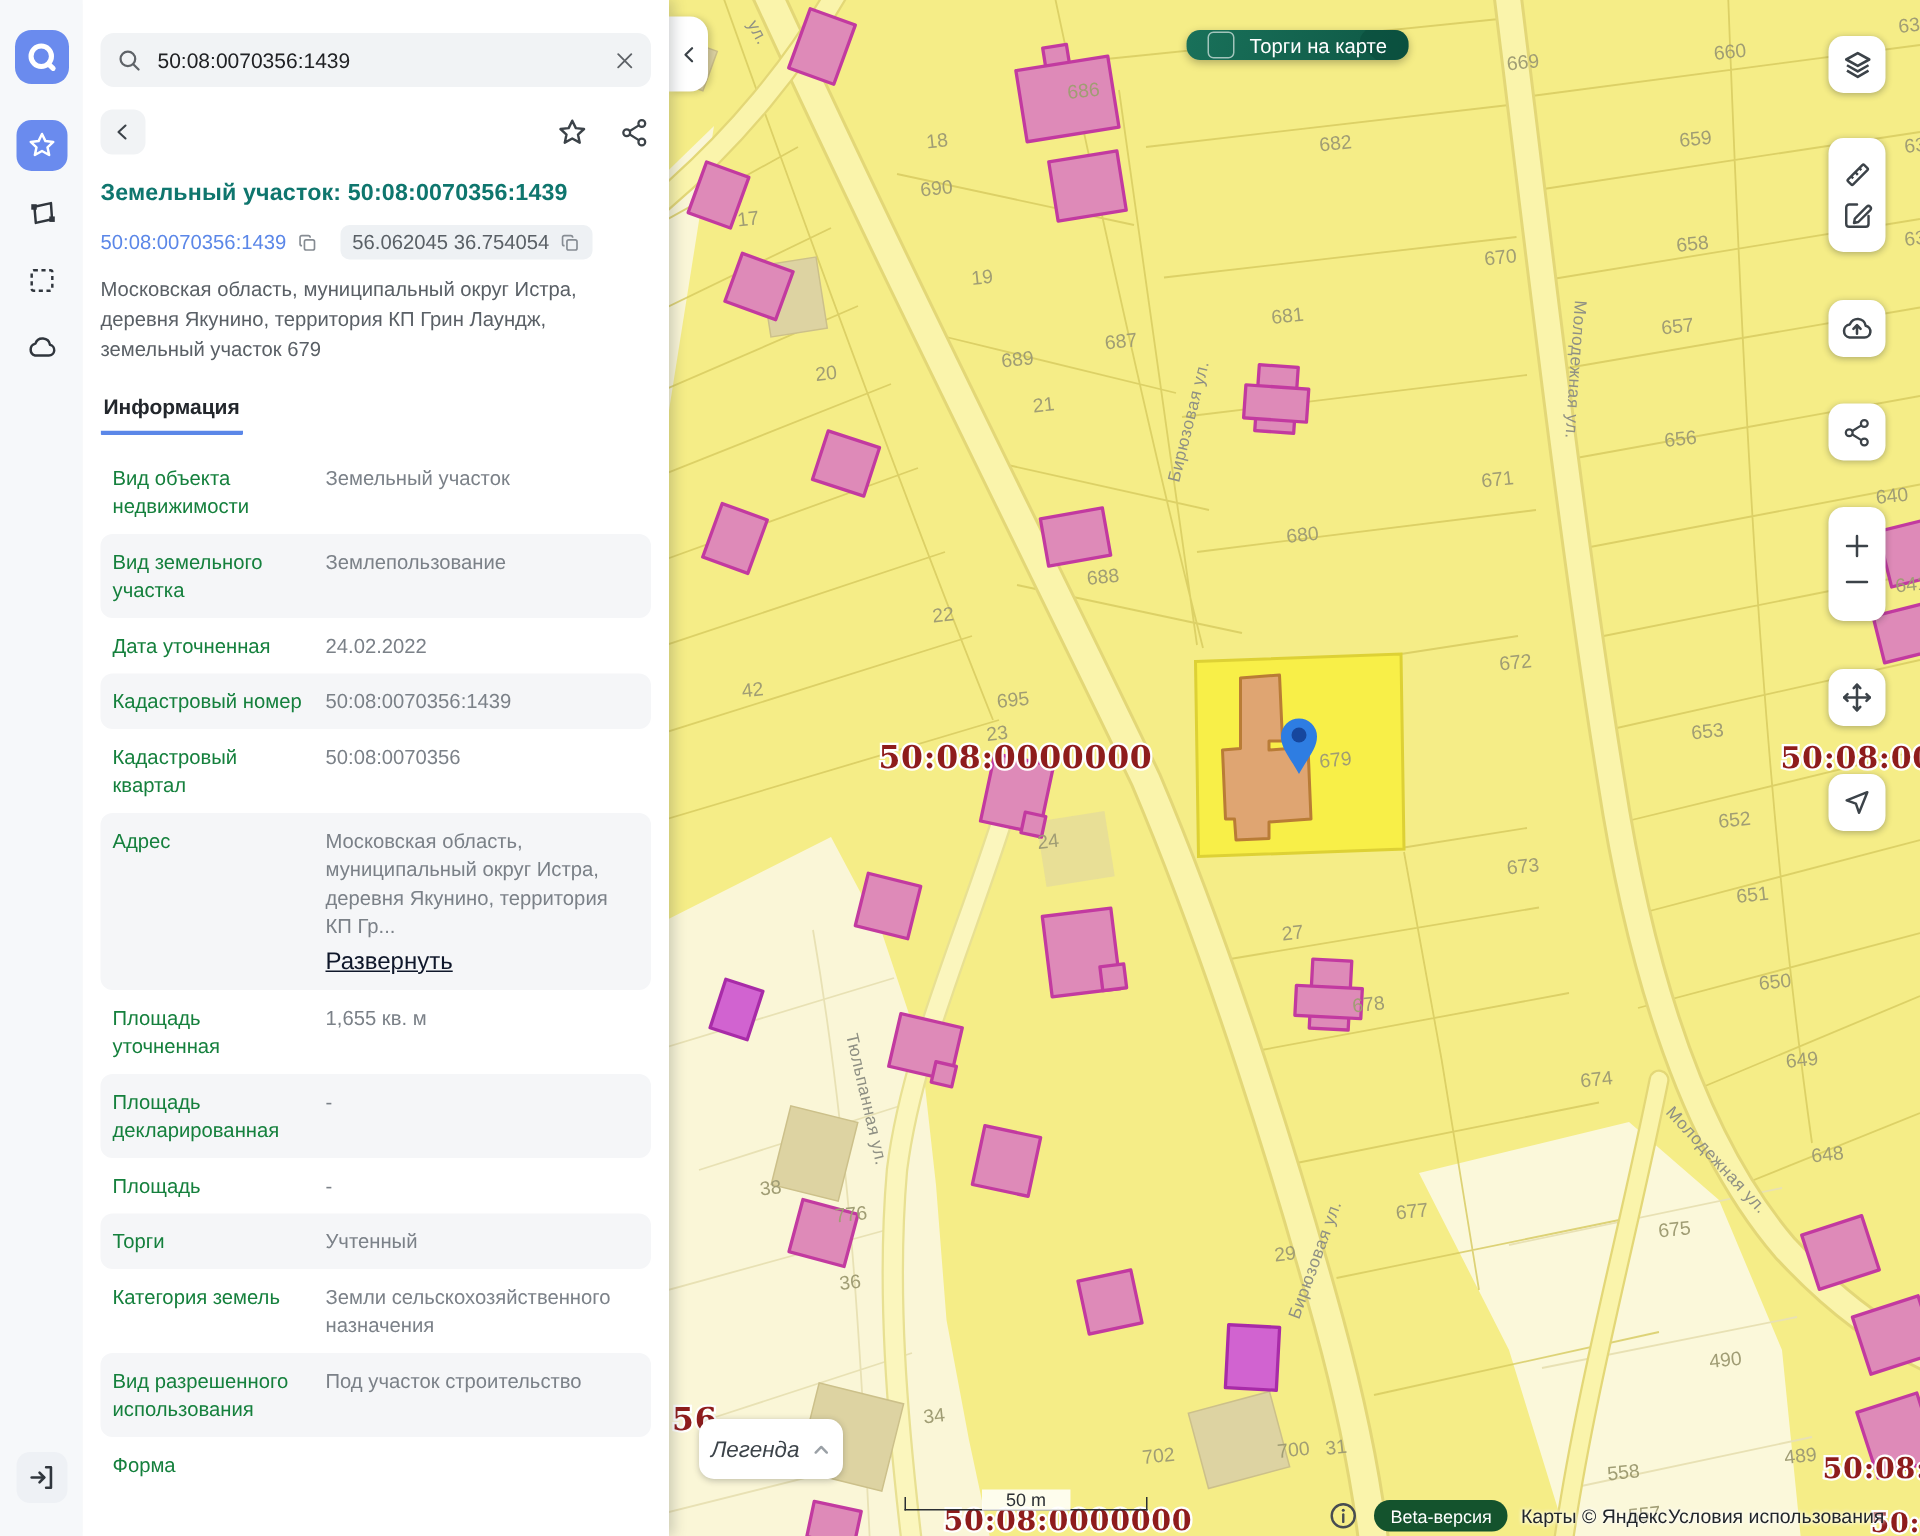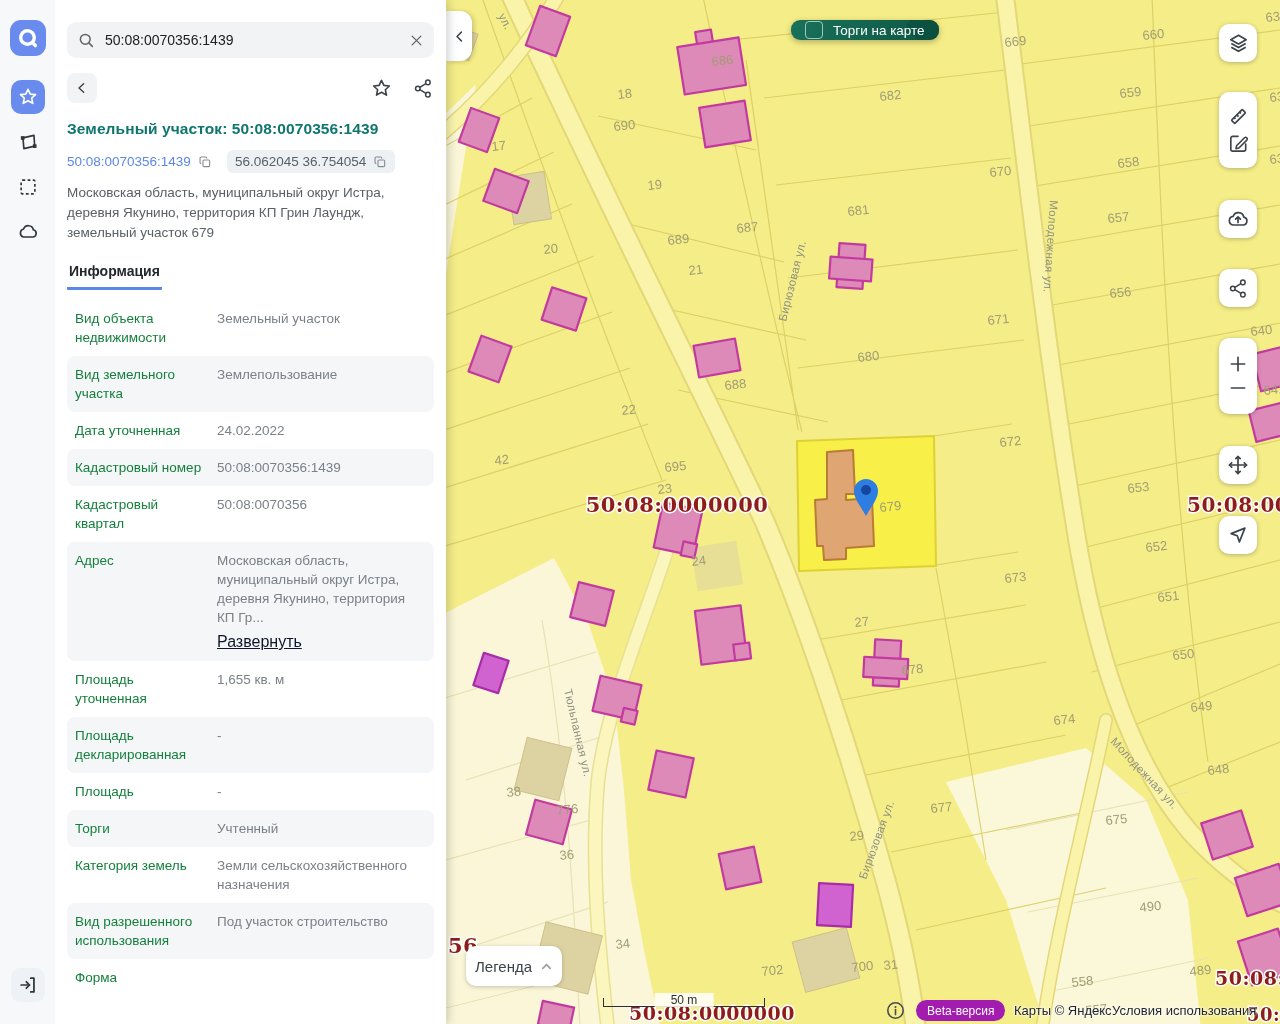--- a/index.html
+++ b/index.html
@@ -66,29 +66,29 @@
   .torgi .cb{width:16px;height:16px;border:1.7px solid rgba(255,255,255,.6);border-radius:4px;flex:none;}
   .torgi .lbl{font-size:13.5px;position:relative;}
   .mctl{position:absolute;left:773px;width:38px;background:#fff;border-radius:10px;border:none;
         box-shadow:0 1px 4px rgba(31,36,40,.3);display:flex;flex-direction:column;align-items:center;
         justify-content:center;color:#3c4349;cursor:pointer;padding:0;z-index:4;}
   .mctl.single{height:38px;}
   .mctl.dbl{height:76px;gap:4px;}
   .legend{position:absolute;left:20px;top:946px;width:96px;height:40px;background:#fff;border:none;
         border-radius:10px;box-shadow:0 1px 4px rgba(31,36,40,.25);display:flex;align-items:center;
         justify-content:center;gap:8px;font-size:15px;color:#3c4349;cursor:pointer;z-index:4;
-        font-family:"Liberation Sans",sans-serif;}
+        font-family:"Liberation Sans",sans-serif;font-style:italic;}
   .scale{position:absolute;left:157px;top:998px;width:162px;z-index:3;}
   .scale .bar{height:8px;border-left:1.5px solid #2b2f33;border-right:1.5px solid #2b2f33;
         border-bottom:1.5px solid #2b2f33;}
   .scale .lab{position:absolute;left:50%;top:-5px;transform:translateX(-50%);font-size:12px;
         color:#2b2f33;background:rgba(255,255,255,.85);padding:0 16px;line-height:14px;}
   .info-i{position:absolute;left:440px;top:1001px;width:19px;height:19px;border:none;background:transparent;
         padding:0;cursor:pointer;color:#474c51;z-index:4;display:flex;}
-  .beta{position:absolute;left:470px;top:1000px;height:21px;border-radius:11px;background:#a21caf;
+  .beta{position:absolute;left:470px;top:1000px;height:21px;border-radius:11px;background:#14532d;
         color:#fff;font-size:12px;display:flex;align-items:center;padding:0 11px;z-index:4;}
   .attr{position:absolute;top:1003px;font-size:13px;color:#22262b;z-index:4;
         text-shadow:0 0 3px #fff,0 0 3px #fff;text-decoration:none;}
   .attr.a1{left:568px;}
   .attr.a2{left:666px;cursor:pointer;}
 </style>
 </head>
 <body>
 
 <aside class="rail">

